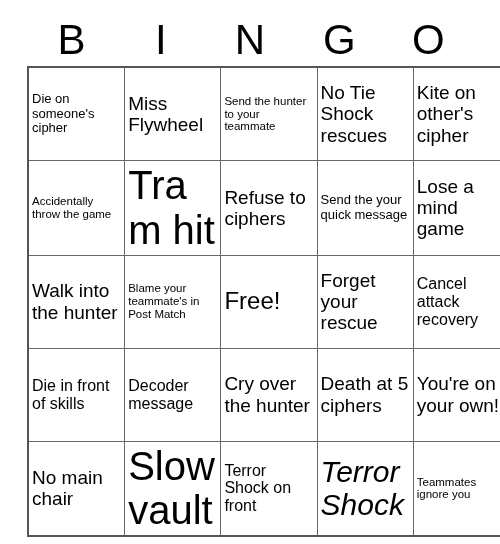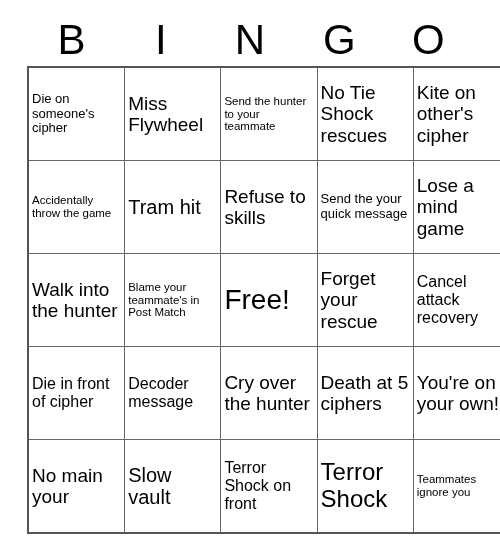--- a/index.html
+++ b/index.html
@@ -50,23 +50,23 @@
     vertical-align: middle;
     line-height: 1.12;
     color: #000000;
     overflow: hidden;
     word-wrap: break-word;
   }
   .sz-xs  { font-size: 11.5px; }
   .sz-s   { font-size: 13px; }
   .sz-m   { font-size: 16px; }
   .sz-l   { font-size: 19px; }
-  .sz-xl  { font-size: 24px; }
-  .sz-xxl { font-size: 20px; }
-  .free-cell { font-size: 28px; }
+  .sz-xl  { font-size: 30px; font-style: italic; }
+  .sz-xxl { font-size: 40px; }
+  .free-cell { font-size: 24px; }
 </style>
 </head>
 <body>
 
 <div id="bingo-card">
 
   <div id="bingo-header">
     <div class="header-letter">B</div>
     <div class="header-letter">I</div>
     <div class="header-letter">N</div>
@@ -79,40 +79,40 @@
       <tr>
         <td class="sz-s">Die on someone's cipher</td>
         <td class="sz-l">Miss Flywheel</td>
         <td class="sz-xs">Send the hunter to your teammate</td>
         <td class="sz-l">No Tie Shock rescues</td>
         <td class="sz-l">Kite on other's cipher</td>
       </tr>
       <tr>
         <td class="sz-xs">Accidentally throw the game</td>
         <td class="sz-xxl">Tram hit</td>
-        <td class="sz-l">Refuse to skills</td>
+        <td class="sz-l">Refuse to ciphers</td>
         <td class="sz-s">Send the your quick message</td>
         <td class="sz-l">Lose a mind game</td>
       </tr>
       <tr>
         <td class="sz-l">Walk into the hunter</td>
         <td class="sz-xs">Blame your teammate's in Post Match</td>
         <td class="free-cell">Free!</td>
         <td class="sz-l">Forget your rescue</td>
         <td class="sz-m">Cancel attack recovery</td>
       </tr>
       <tr>
-        <td class="sz-m">Die in front of cipher</td>
+        <td class="sz-m">Die in front of skills</td>
         <td class="sz-m">Decoder message</td>
         <td class="sz-l">Cry over the hunter</td>
         <td class="sz-l">Death at 5 ciphers</td>
         <td class="sz-l">You're on your own!</td>
       </tr>
       <tr>
-        <td class="sz-l">No main your</td>
+        <td class="sz-l">No main chair</td>
         <td class="sz-xxl">Slow vault</td>
         <td class="sz-m">Terror Shock on front</td>
         <td class="sz-xl">Terror Shock</td>
         <td class="sz-xs">Teammates ignore you</td>
       </tr>
     </tbody>
   </table>
 
 </div>
 

